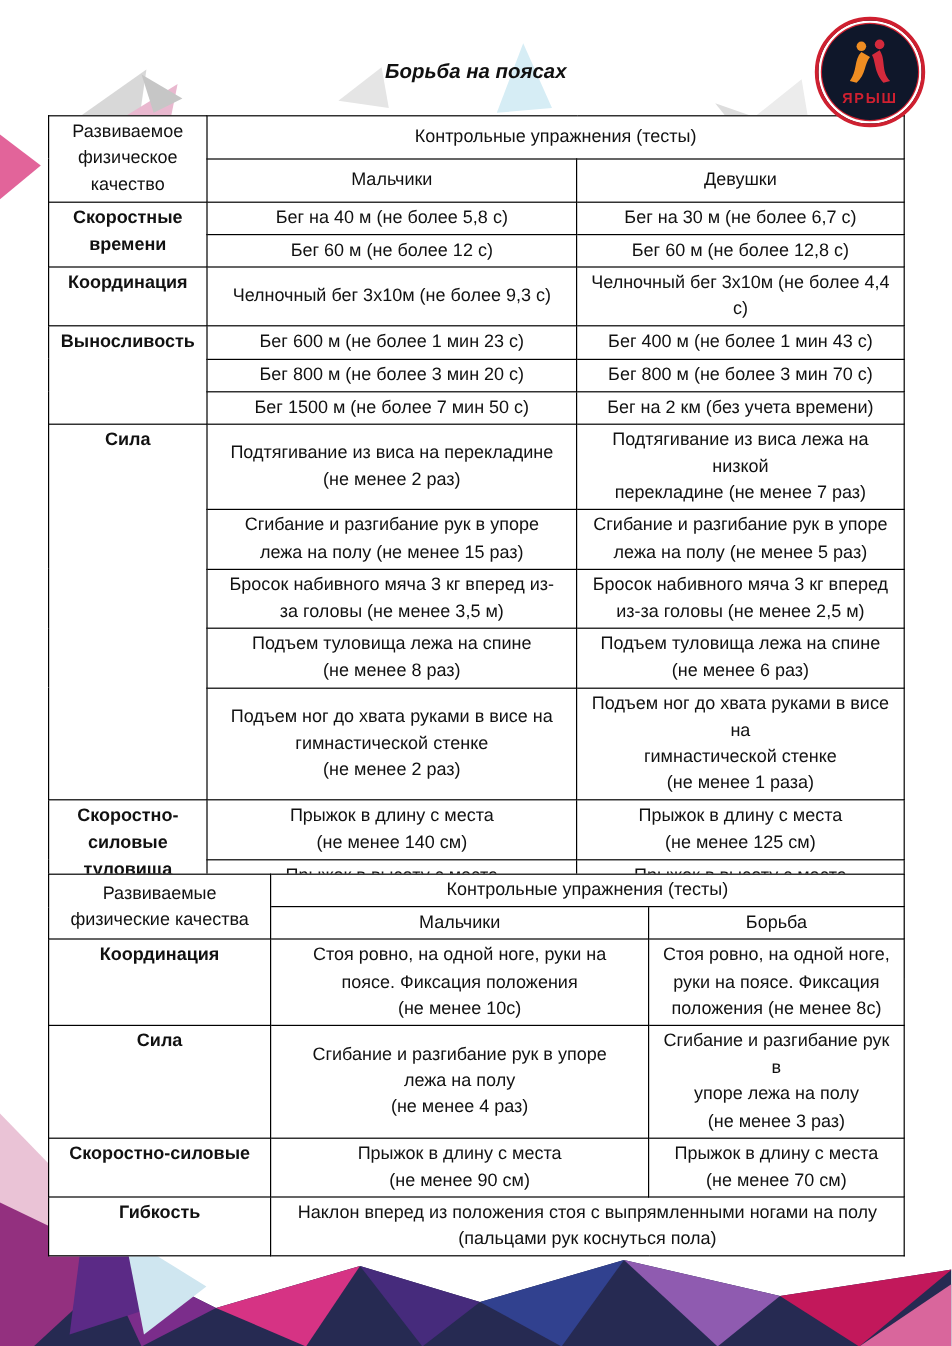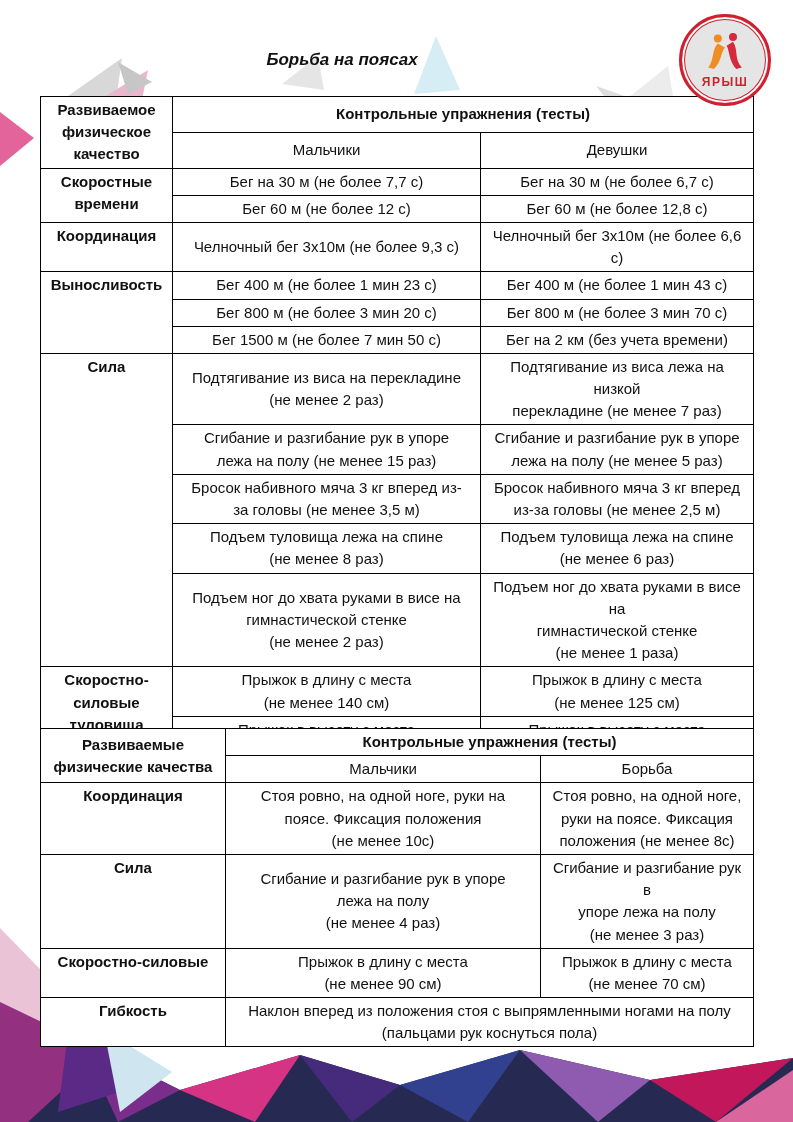--- a/index.html
+++ b/index.html
@@ -2,40 +2,40 @@
 <html><head>
 <meta charset="utf-8">
 <style>
   * { box-sizing: border-box; }
   html,body { margin:0; padding:0; background:#ffffff; }
   body { font-family:"Liberation Sans", sans-serif; color:#111; }
   .page { position:relative; width:793px; height:1122px; background:#fff; overflow:hidden; margin:0 auto; }
 
   .decor { position:absolute; left:0; top:0; z-index:0; pointer-events:none; }
 
-  .title { position:absolute; left:0; width:684px; text-align:center;
+  .title { position:absolute; left:0; width:793px; text-align:center;
            font-weight:bold; font-style:italic; font-size:17px; z-index:2; }
   .t1 { top:50px; }
   .t2 { top:736px; }
 
   .tbl { position:absolute; border-collapse:collapse; width:713px; left:40px;
          font-size:15px; background:#fff; z-index:2; table-layout:fixed; }
   .tbl1 { top:96px; }
   .tbl2 { top:728px; }
   .tbl th, .tbl td { border:1px solid #000; padding:2px 6px; text-align:center;
                      white-space:pre-line; line-height:1.48; vertical-align:middle; }
-  .tbl th { font-weight:bold; }
+  .tbl th { font-weight:normal; }
   .tbl th.subhead { font-weight:normal; }
   .tbl td.quality { font-weight:bold; vertical-align:top; }
 
   .tbl1 col.c0 { width:132px; } .tbl1 col.c1 { width:308px; } .tbl1 col.c2 { width:273px; }
   .tbl2 col.c0 { width:185px; } .tbl2 col.c1 { width:315px; } .tbl2 col.c2 { width:213px; }
 
   .logo { position:absolute; right:22px; top:14px; width:92px; height:92px; z-index:3;
-          border-radius:50%; background:#e5e5e5; border:3px solid #cf2030;
+          border-radius:50%; background:#0f172a; border:3px solid #cf2030;
           box-shadow: inset 0 0 0 2px #fff, inset 0 0 0 3px #cf2030;
           display:flex; flex-direction:column; align-items:center; justify-content:center; }
   .logo-text { color:#cf2030; font-weight:bold; font-size:12px; letter-spacing:1.5px; margin-top:1px; }
 </style>
 </head>
 <body>
 
 <div class="page">
 
   <svg class="decor" width="793" height="1122" viewBox="0 0 793 1122" aria-hidden="true">
@@ -91,37 +91,37 @@
       <th rowspan="2">Развиваемое физическое качество</th>
       <th colspan="2">Контрольные упражнения (тесты)</th>
     </tr>
     <tr>
       <th class="subhead">Мальчики</th>
       <th class="subhead">Девушки</th>
     </tr>
 
     <tr>
       <td rowspan="2" class="quality">Скоростные времени</td>
-      <td>Бег на 30 м (не более 7,7 с)</td>
+      <td>Бег на 40 м (не более 5,8 с)</td>
       <td>Бег на 30 м (не более 6,7 с)</td>
     </tr>
     <tr>
       <td>Бег 60 м (не более 12 с)</td>
       <td>Бег 60 м (не более 12,8 с)</td>
     </tr>
 
     <tr>
       <td class="quality">Координация</td>
       <td>Челночный бег 3х10м (не более 9,3 с)</td>
-      <td>Челночный бег 3х10м (не более 6,6 с)</td>
+      <td>Челночный бег 3х10м (не более 4,4 с)</td>
     </tr>
 
     <tr>
       <td rowspan="3" class="quality">Выносливость</td>
-      <td>Бег 400 м (не более 1 мин 23 с)</td>
+      <td>Бег 600 м (не более 1 мин 23 с)</td>
       <td>Бег 400 м (не более 1 мин 43 с)</td>
     </tr>
     <tr>
       <td>Бег 800 м  (не более 3 мин 20 с)</td>
       <td>Бег 800 м (не более 3 мин 70 с)</td>
     </tr>
     <tr>
       <td>Бег 1500 м (не более 7 мин 50 с)</td>
       <td>Бег на 2 км (без учета времени)</td>
     </tr>

